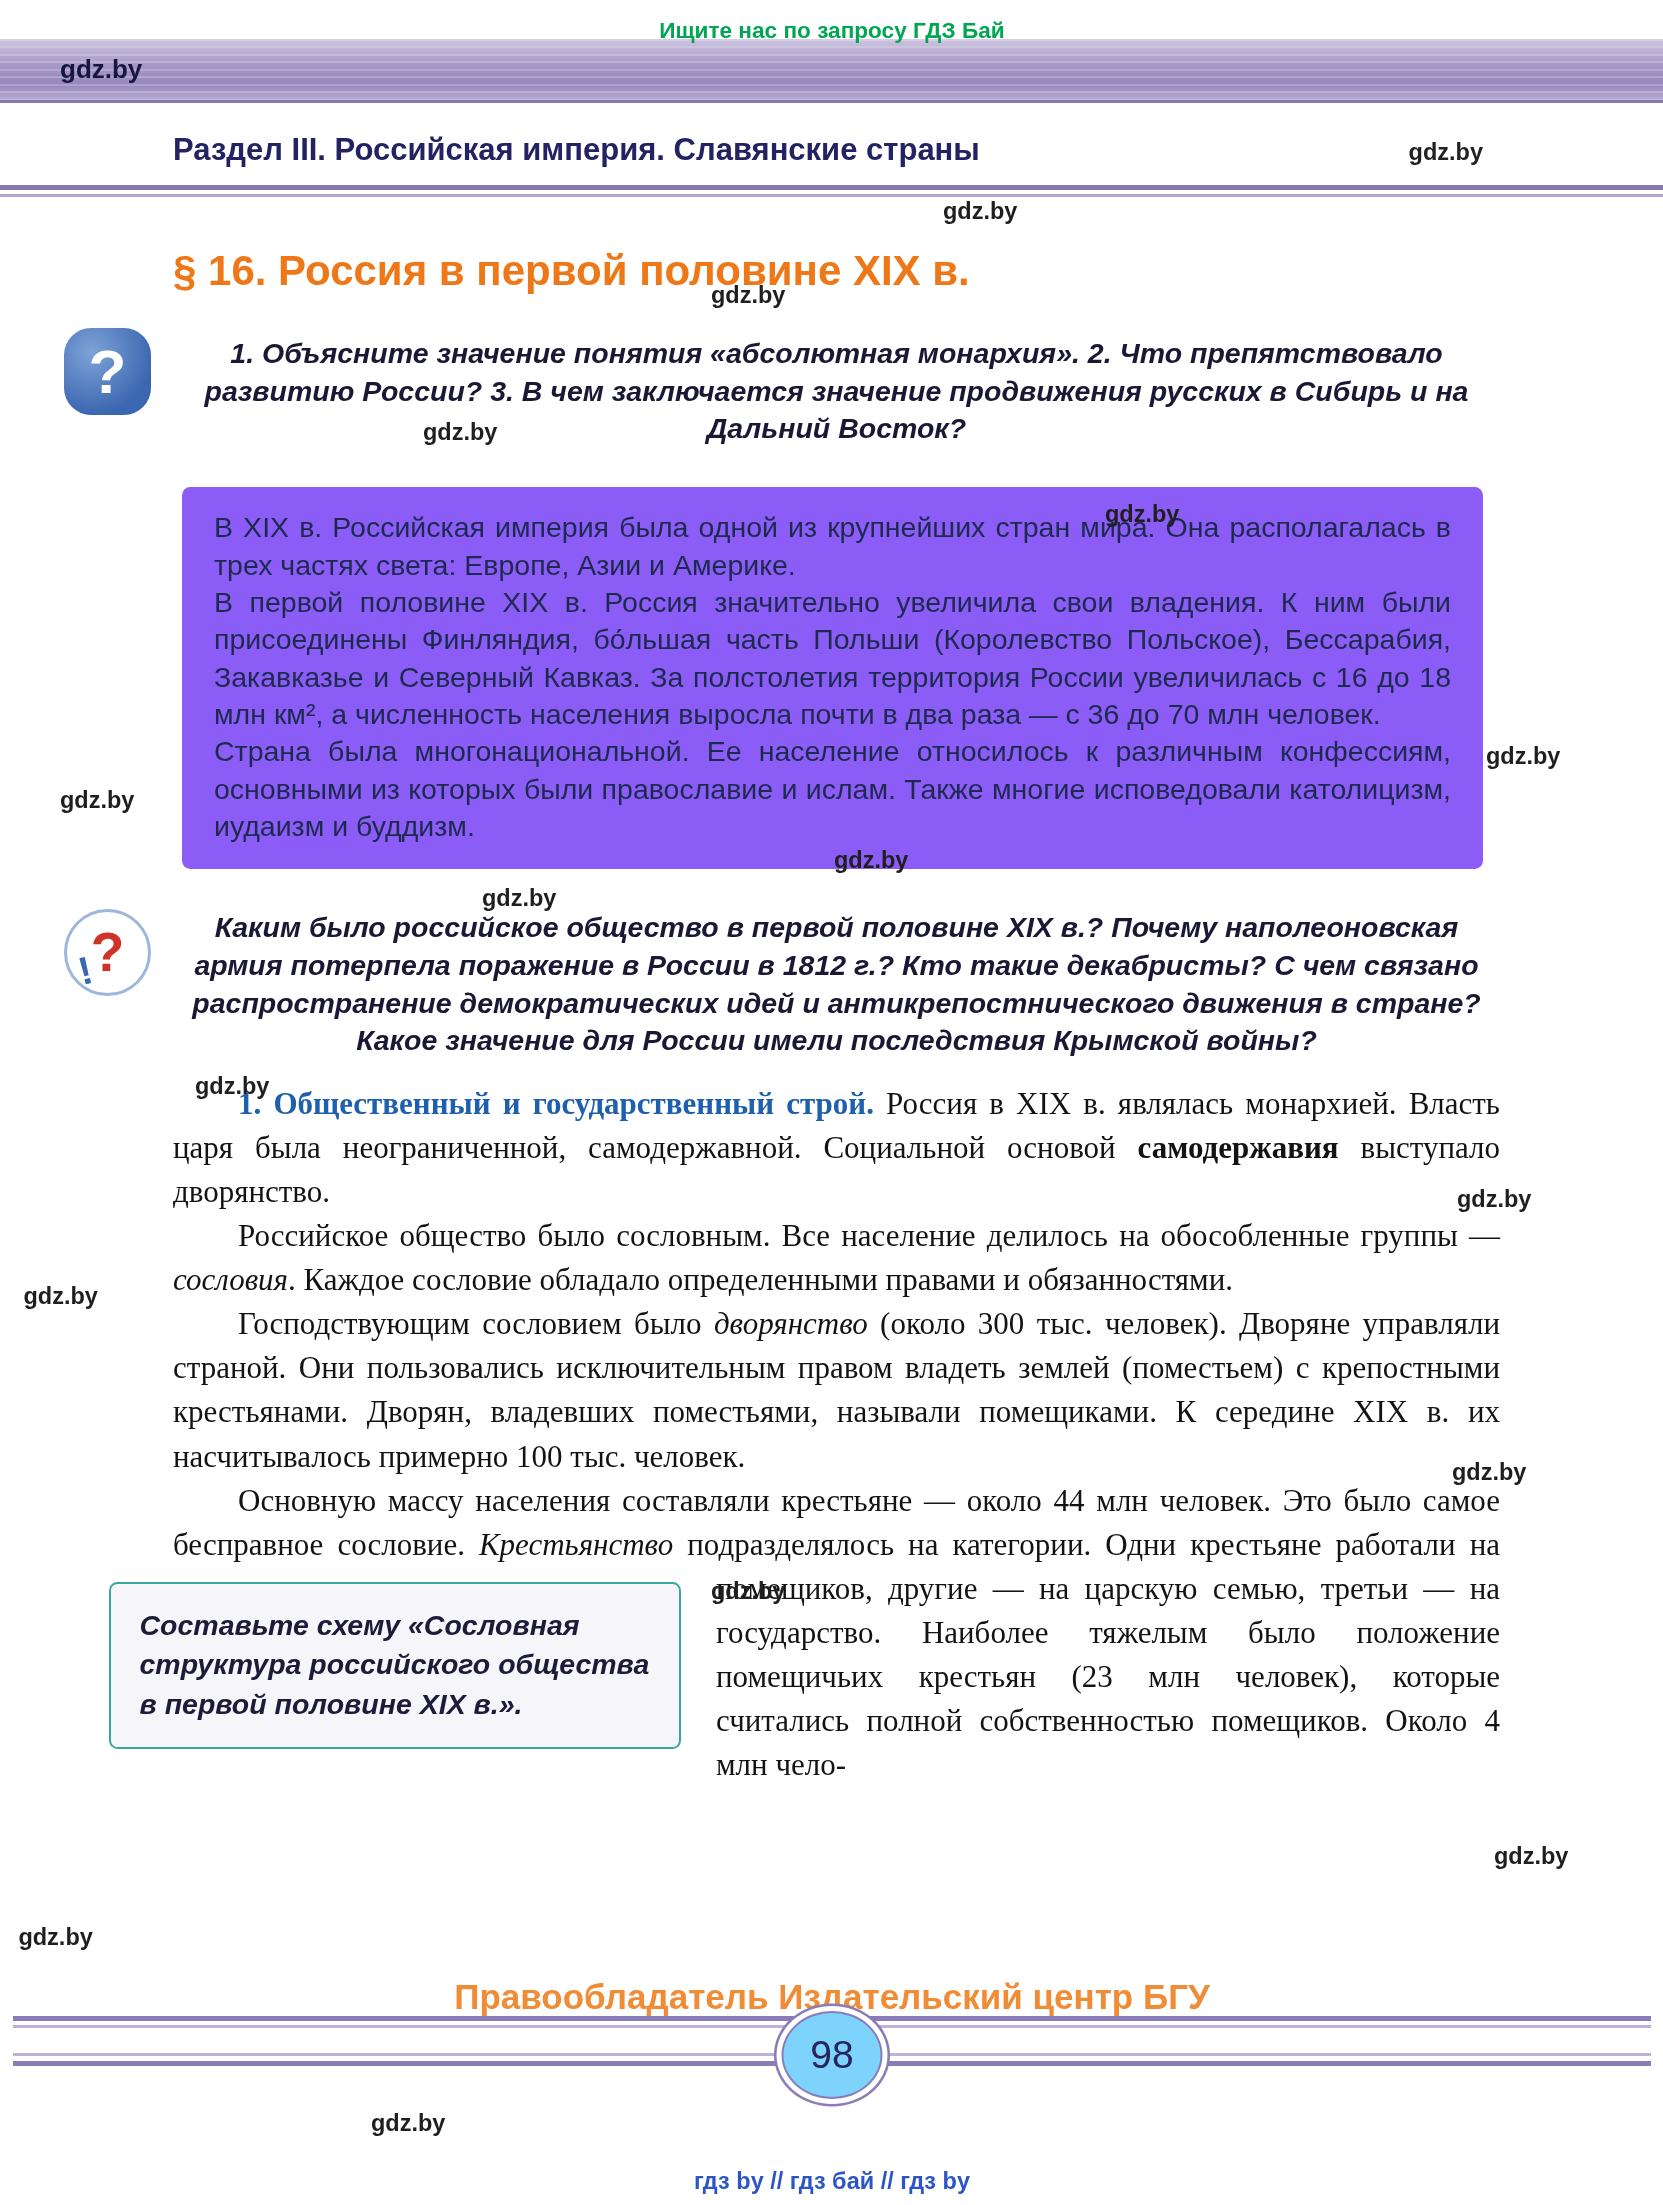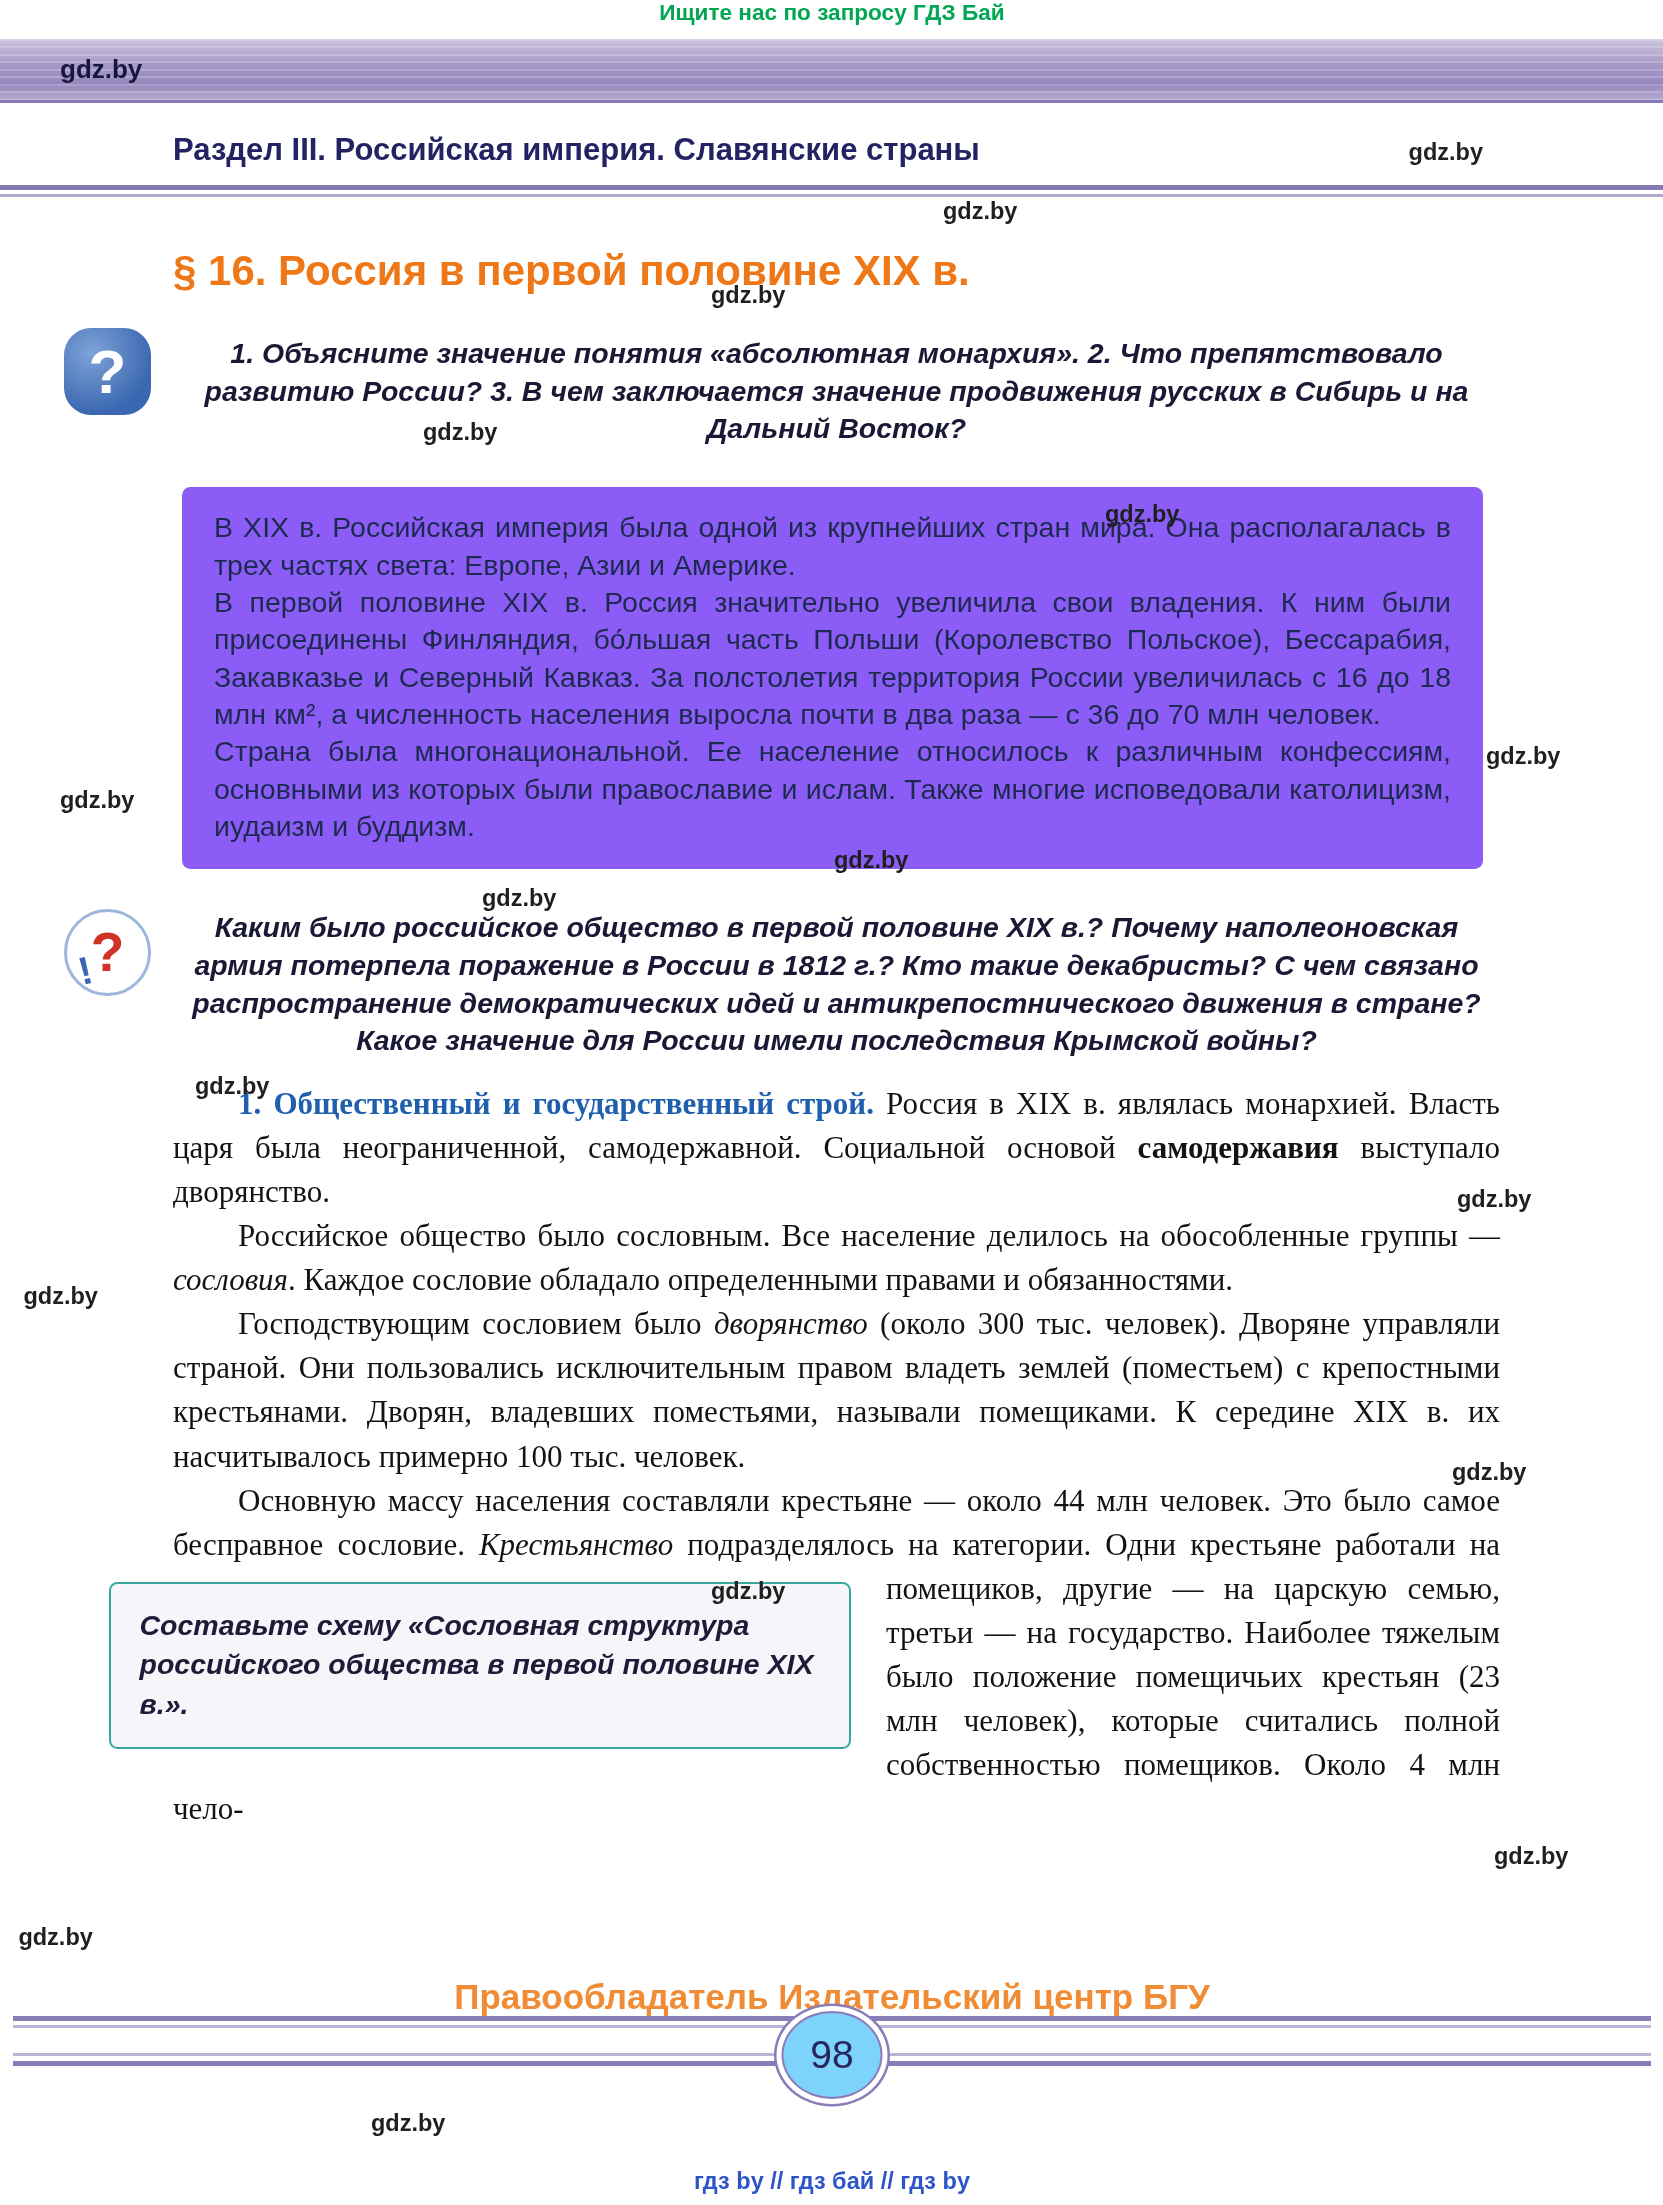--- a/index.html
+++ b/index.html
@@ -1,20 +1,20 @@
 <!DOCTYPE html>
 <html lang="ru" style="font-size:13.4px"><head>
 <meta charset="utf-8">
 <style>
   html,body{margin:0;padding:0;background:#fff;}
   .page{position:relative;width:1664px;height:2205px;background:#fff;overflow:hidden;
         font-family:"Liberation Sans",sans-serif;color:#111;}
 
   
-  .banner{height:39px;padding-top:0;box-sizing:border-box;text-align:center;
+  .banner{height:39px;padding-top:18px;box-sizing:border-box;text-align:center;
           font-size:22.6px;font-weight:600;color:#00a651;}
 
   
   .topbar{height:64px;line-height:60px;padding-left:60px;box-sizing:border-box;
           font-size:26px;font-weight:700;color:#16163f;
           background-image:
             repeating-linear-gradient(180deg, rgba(255,255,255,0.20) 0px, rgba(255,255,255,0.20) 1.7px, rgba(0,0,0,0) 1.7px, rgba(0,0,0,0) 7.5px),
             linear-gradient(180deg,#cdc5df 0%,#a496c6 45%,#9688bd 75%,#b7acd2 100%);
           border-bottom:3.4px solid #8678b2;}
 
@@ -44,21 +44,21 @@
            padding:22px 32px 23.5px;background:#8b5cf6;border-radius:8.4px;}
   .infobox p{margin:0;font-size:28.5px;line-height:1.31;color:#1d2a4f;text-align:justify;}
 
   .body{margin:22px 164px 0 173px;font-family:"Liberation Serif",serif;font-size:31px;
         line-height:1.42;color:#131313;text-align:justify;position:relative;z-index:1;}
   .bp{margin:0;text-indent:65px;}
   .lead{font-weight:700;color:#1e5fae;}
   .bp b{font-weight:700;}
   .bp i{font-style:italic;}
 
-  .taskbox{float:left;display:block;width:742px;box-sizing:border-box;
+  .taskbox{float:left;display:block;width:572px;box-sizing:border-box;
            margin:15px 35px 10px -64px;padding:22px 28.5px;background:#f6f5fa;
            border:2.5px solid #38a79d;border-radius:8.4px;text-indent:0;}
   .task-text{display:block;font-family:"Liberation Sans",sans-serif;font-style:italic;
              font-weight:600;font-size:28.5px;line-height:1.4;color:#1c1c38;
              text-align:left;text-indent:0;}
 
   
   .f-stripe{position:absolute;left:13.4px;right:13.4px;z-index:1;}
   .f-stripe1{top:2016px;height:4.2px;border-top:5.9px solid #8a7cb6;border-bottom:3.4px solid #bdb2d8;}
   .f-stripe2{top:2053px;height:5px;border-top:3.4px solid #bdb2d8;border-bottom:5.9px solid #8a7cb6;}

